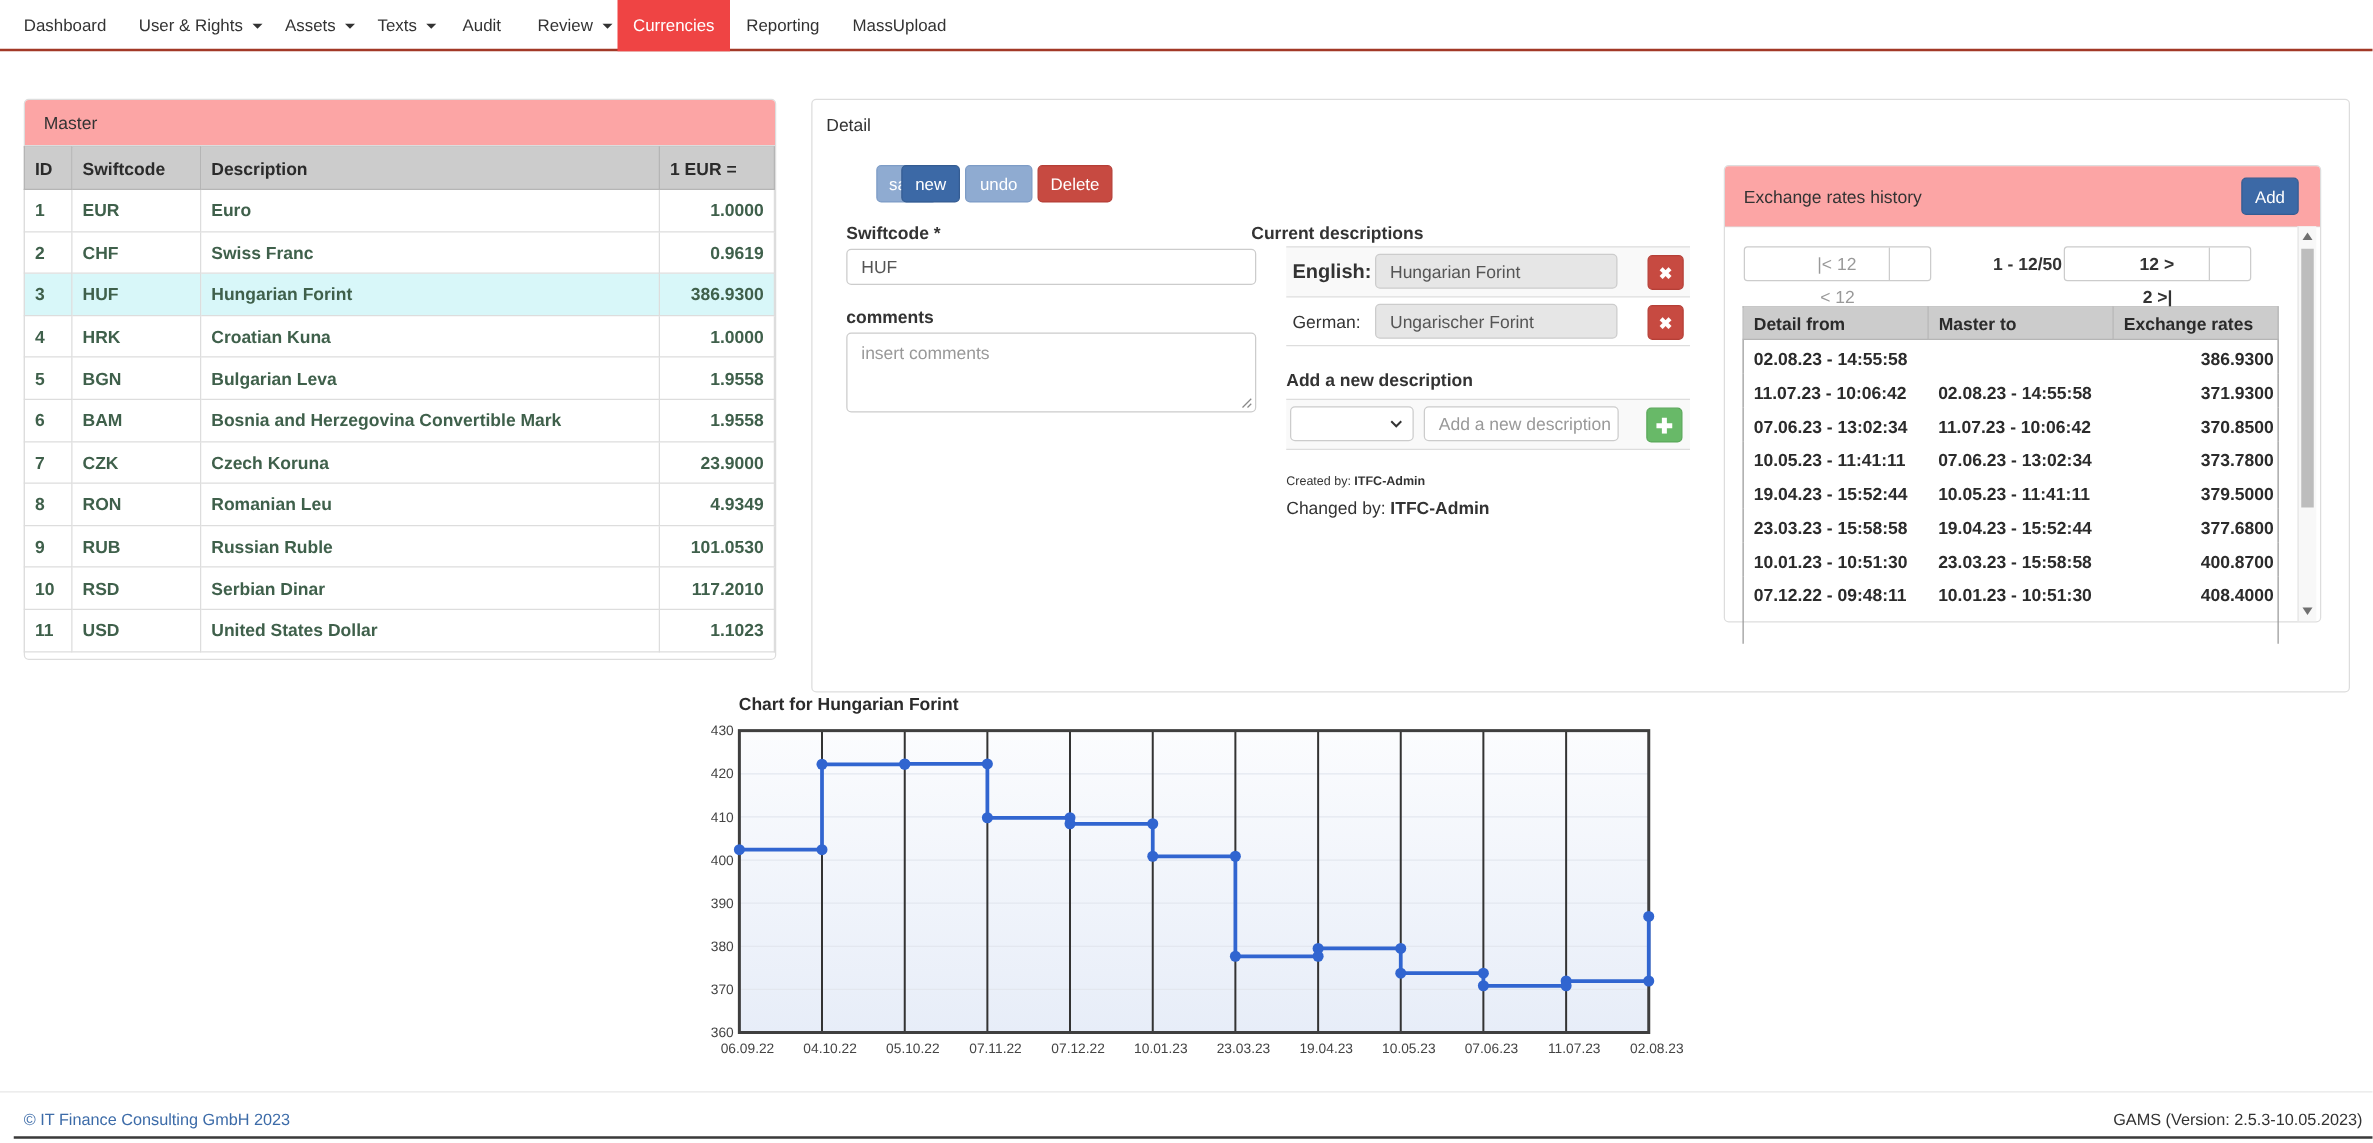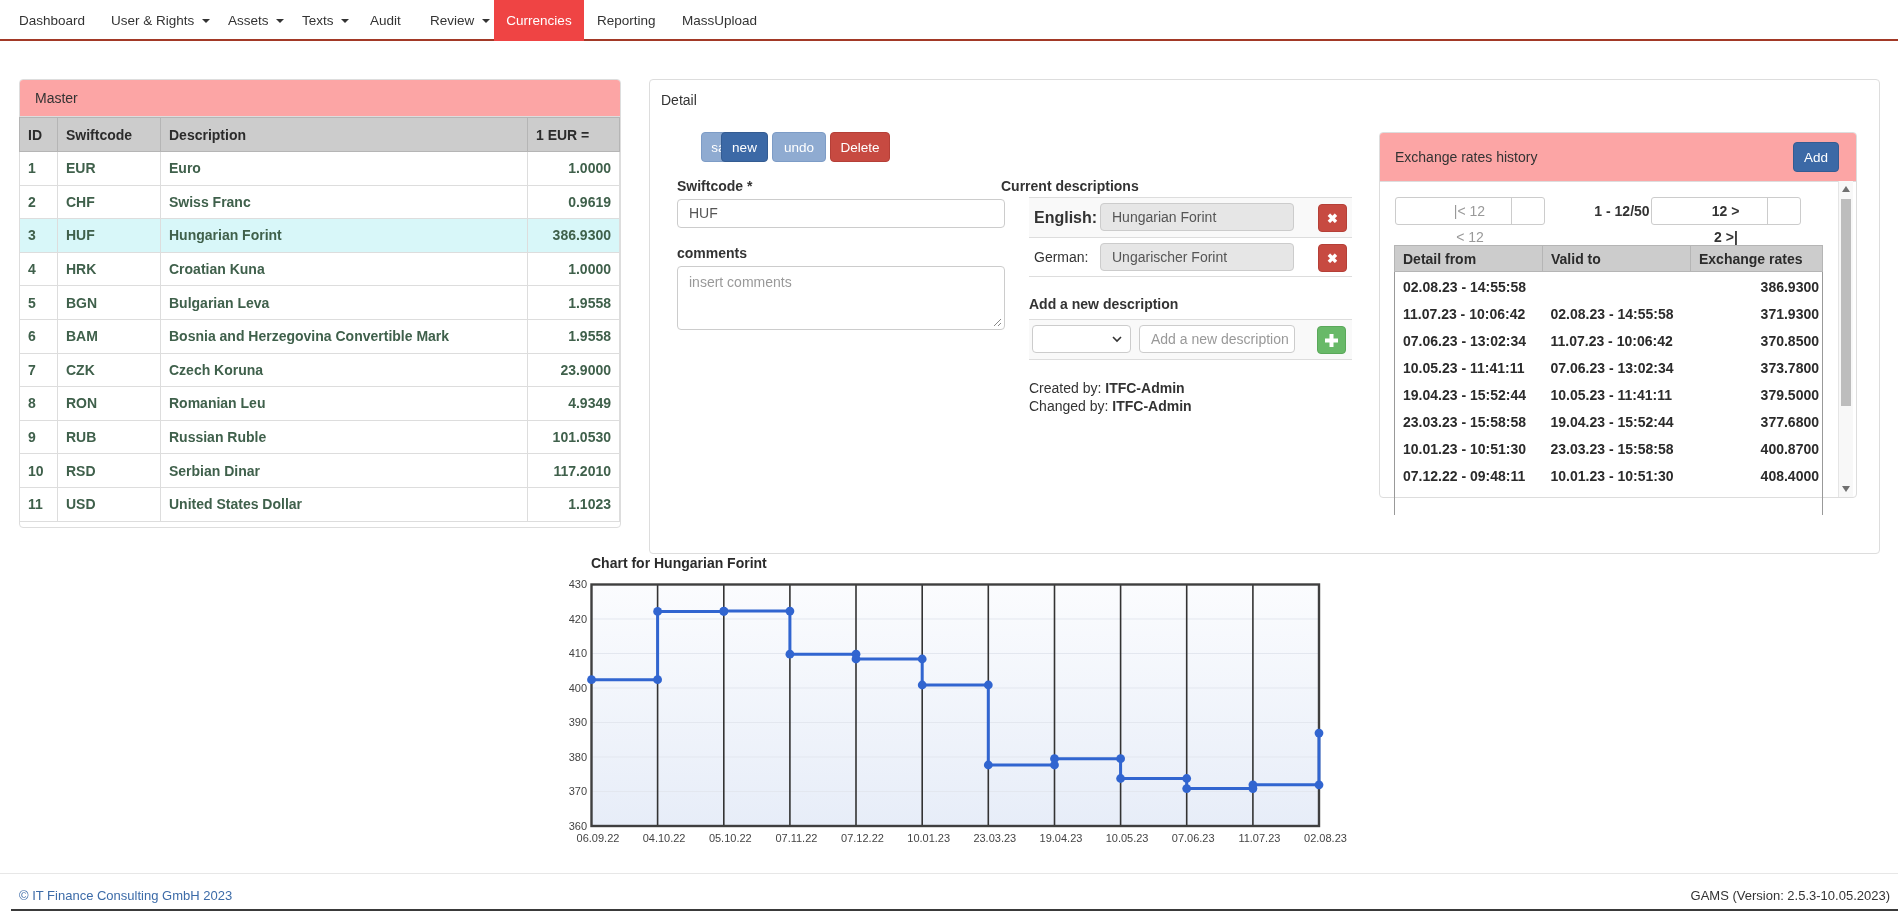--- a/index.html
+++ b/index.html
@@ -175,37 +175,37 @@
 <div class="input" style="left:1032px; top:325px; width:99px; height:28px;">
   <svg style="position:absolute; right:8px; top:10px;" width="10" height="7">
       <path d="M1 1 L5 5 L9 1" stroke="#333" stroke-width="1.6" fill="none"></path>
     </svg>
 </div>
 <div class="input" style="left:1139px; top:325px; width:156px; height:28px; line-height:26px;"><span class="ph">Add a new description</span></div>
 <div class="sq-btn" style="left:1317px; top:326px; background:#68b968; border:1px solid #5aa85a;"><svg width="13" height="13" style="margin-top:7px;">
       <path d="M6.5 0 V13 M0 6.5 H13" stroke="#fff" stroke-width="4"></path>
     </svg></div>
 
-<div class="abs" style="left:1029px; top:380px; font-size:14px;">Created by: <b>ITFC-Admin</b></div>
+<div class="abs" style="left:1029px; top:380px; font-size:10px;">Created by: <b>ITFC-Admin</b></div>
 <div class="abs" style="left:1029px; top:398px; font-size:14px;">Changed by: <b>ITFC-Admin</b></div>
 
 <div class="panel" style="left:1379px; top:132px; width:478px; height:366px;">
   <div class="pheading" style="height:49px; line-height:49px; padding-left:15px; font-size:14px;">Exchange rates history</div>
 </div>
 <div class="btn btn-prim" style="left:1793px; top:142px; width:46px;">Add</div>
 
 <div class="pgbtn" style="left:1395px; width:150px;"><span style="display:inline-block;width:84px;border-right:1px solid #ccc;">|&lt; 12</span><span style="display:inline-block;width:84px;">&lt; 12</span></div>
 <div class="abs" style="left:1565px; top:197px; width:86px; text-align:center; line-height:28px; font-weight:bold; font-size:14px;margin-left:14px;">1 - 12/50</div>
 <div class="pgbtn" style="left:1651px; width:150px; color:#333; font-weight:bold;"><span style="display:inline-block;width:84px;border-right:1px solid #ccc;">12 &gt;</span><span style="display:inline-block;width:84px;">2 &gt;|</span></div>
 
 <table id="histtbl" style="border:1px solid #999; border-bottom:none;">
   <tbody>
       <tr>
         <th style="width:148px;">Detail from</th>
-        <th style="width:148px;">Valid to</th>
+        <th style="width:148px;">Master to</th>
         <th style="width:132px; white-space:nowrap;">Exchange rates</th>
       </tr>
   <tr>
         <td>02.08.23 - 14:55:58</td>
         <td></td>
         <td class="num">386.9300</td>
       </tr>
   <tr>
         <td>11.07.23 - 10:06:42</td>
         <td>02.08.23 - 14:55:58</td>

